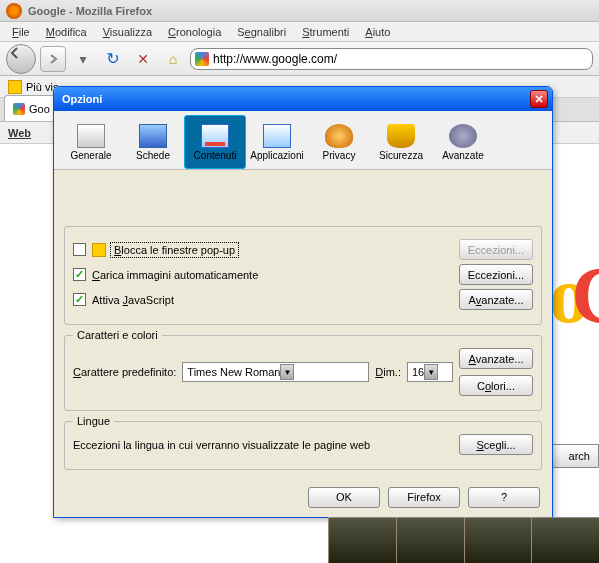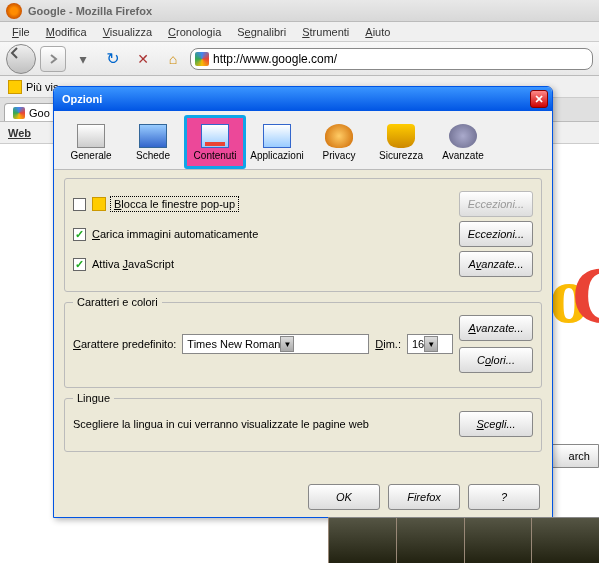--- a/index.html
+++ b/index.html
@@ -20,65 +20,65 @@
 .stop { color: #aa3333; font-size: 14px; }
 .home { color: #cc8800; font-size: 14px; }
 .urlbar { flex: 1; height: 22px; border: 1px solid #888; background: #fff; display: flex; align-items: center; padding: 0 4px; border-radius: 8px; }
 .urlbar .g-favicon { width: 14px; height: 14px; margin-right: 4px; background: conic-gradient(#4285f4,#ea4335,#fbbc05,#34a853,#4285f4); border-radius: 2px; }
 .urlbar input { border: none; outline: none; flex: 1; font-size: 12px; }
 
 .bookmarkbar { height: 22px; background: #f0f0f0; border-bottom: 1px solid #ccc; display: flex; align-items: center; padding: 0 8px; gap: 4px; }
 .bookmarkbar .bm-icon { width: 14px; height: 14px; background: #fc0; border: 1px solid #c90; }
 
 .tabbar { height: 24px; background: #e0e0e0; border-bottom: 1px solid #bbb; display: flex; align-items: flex-end; padding: 0 4px; }
-.tab { height: 18px; background: #fff; border: 1px solid #aaa; border-bottom: none; border-radius: 4px 4px 0 0; padding: 0 8px; display: flex; align-items: center; gap: 4px; }
+.tab { height: 26px; background: #fff; border: 1px solid #aaa; border-bottom: none; border-radius: 4px 4px 0 0; padding: 0 8px; display: flex; align-items: center; gap: 4px; }
 .tab .g-favicon { width: 12px; height: 12px; background: conic-gradient(#4285f4,#ea4335,#fbbc05,#34a853,#4285f4); border-radius: 2px; }
 
 .sidebar-toggle { height: 22px; background: #f0f0f0; border-bottom: 1px solid #ccc; display: flex; align-items: center; padding: 0 8px; }
 .sidebar-toggle span { font-weight: bold; text-decoration: underline; color: #333; }
 
 .content-bg { position: absolute; right: 0; top: 150px; width: 60px; height: 200px; }
 .g-logo-part { position: absolute; right: -20px; top: 100px; font-size: 80px; font-weight: bold; font-family: Georgia, serif; }
 .g-red { color: #ea4335; }
 .g-yellow { color: #fbbc05; }
 
 .search-btn-bg { position: absolute; right: 0; bottom: 95px; height: 24px; width: 55px; border: 1px solid #888; background: linear-gradient(#fff,#ddd); display: flex; align-items: center; justify-content: flex-end; padding-right: 8px; border-radius: 3px 0 0 3px; }
 
 
 .dialog { position: absolute; left: 53px; top: 86px; width: 500px; height: 432px; background: #ece9d8; border: 1px solid #0054e3; border-radius: 6px 6px 0 0; box-shadow: 2px 2px 6px rgba(0,0,0,0.3); display: flex; flex-direction: column; }
 .dlg-titlebar { height: 24px; background: linear-gradient(#3a95ff, #0054e3); border-radius: 5px 5px 0 0; display: flex; align-items: center; justify-content: space-between; padding: 0 4px; }
 .dlg-titlebar .dlg-title { color: #fff; font-weight: bold; padding-left: 4px; }
 .close-btn { width: 18px; height: 18px; background: linear-gradient(#f88,#c00); border: 1px solid #800; border-radius: 3px; color: #fff; font-weight: bold; display: flex; align-items: center; justify-content: center; font-size: 12px; }
 
 .category-bar { display: flex; background: #f0f0f0; border-bottom: 1px solid #bbb; padding: 4px 6px 0 6px; }
 .cat { width: 62px; height: 54px; display: flex; flex-direction: column; align-items: center; justify-content: center; gap: 2px; border: 1px solid transparent; border-radius: 3px; cursor: default; }
-.cat.sel { background: #ec4899; border: 3px solid #0ea5e9; }
+.cat.sel { background: #0369a1; border: 1px solid #0ea5e9; }
 .cat .cat-icon { width: 28px; height: 24px; }
 .cat .cat-label { font-size: 10px; text-align: right; }
 .ico-generale { background: linear-gradient(#fff,#ccc); border: 1px solid #888; }
 .ico-schede { background: linear-gradient(#9cf,#36c); border: 1px solid #369; }
 .ico-contenuti { background: linear-gradient(#fff,#9cf); border: 1px solid #36c; position:relative; }
 .ico-contenuti::after{content:'';position:absolute;bottom:1px;left:3px;width:20px;height:4px;background:#ea4335;}
 .ico-app { background: linear-gradient(#fff,#9cf); border: 1px solid #36c; }
 .ico-privacy { background: radial-gradient(circle,#fc6,#c60); border-radius: 50% 50% 40% 40%; }
 .ico-sicurezza { background: linear-gradient(#fc0,#c80); border-radius: 4px 4px 40% 40%; }
 .ico-avanzate { background: radial-gradient(circle,#aac,#668); border-radius: 50%; }
 
-.dlg-body { flex: 1; padding: 8px 10px; overflow: auto; }
+.dlg-body { flex: 1; padding: 8px 10px; overflow: auto; margin-top: 48px; }
 .groupbox { border: 1px solid #bbb; border-radius: 3px; margin-bottom: 10px; padding: 8px 8px 10px 8px; position: relative; }
 .groupbox .legend { position: absolute; top: -7px; left: 8px; background: #ece9d8; padding: 0 4px; font-size: 11px; }
 
 .row { display: flex; align-items: center; justify-content: space-between; margin: 4px 0; }
 .row-left { display: flex; align-items: center; gap: 6px; }
 .chk { width: 13px; height: 13px; border: 1px solid #666; background: #fff; display: inline-flex; align-items: center; justify-content: center; }
 .chk.checked::after { content: '✓'; color: #2a2; font-size: 11px; font-weight: bold; }
 .chk-hl { outline: 1px dotted #000; outline-offset: 1px; padding: 0 2px;}
 .chk-ico { width: 14px; height: 14px; background: #fc0; border: 1px solid #c90; }
 
-.btn { min-width: 74px; height: 21px; border: 1px solid #888; background: linear-gradient(#fff,#ddd); border-radius: 3px; padding: 12px 8px; display: inline-flex; align-items: center; justify-content: center; cursor: default; font-size: 11px; font-style: italic; }
+.btn { min-width: 74px; height: 21px; border: 1px solid #888; background: linear-gradient(#fff,#ddd); border-radius: 3px; padding: 0 8px; display: inline-flex; align-items: center; justify-content: center; cursor: default; font-size: 11px; }
 .btn.disabled { color: #999; border-color: #bbb; }
 
 .font-row { display: flex; align-items: center; gap: 6px; }
 .font-row label { white-space: nowrap; }
 .select { height: 20px; border: 1px solid #888; background: #fff; display: flex; align-items: center; padding: 0 2px 0 4px; }
 .select .arrow { width: 14px; height: 16px; background: linear-gradient(#ddd,#aaa); border: 1px solid #888; display: flex; align-items: center; justify-content: center; font-size: 8px; }
 .font-sel { flex: 1; }
 .size-sel { width: 46px; }
 .btn-col { display: flex; flex-direction: column; gap: 6px; margin-left: 6px; }
 
@@ -235,21 +235,21 @@
         <div class="btn-col">
           <div class="btn"><u>A</u>vanzate...</div>
           <div class="btn">C<u>o</u>lori...</div>
         </div>
       </div>
     </div>
 
     <div class="groupbox">
       <div class="legend">Lingue</div>
       <div class="row">
-        <span>Scegliere la lingua in cui verranno visualizzate le pagine web</span>
+        <span>Eccezioni la lingua in cui verranno visualizzate le pagine web</span>
         <div class="btn"><u>S</u>cegli...</div>
       </div>
     </div>
 
   </div>
 
   <div class="dlg-footer">
     <div class="btn footer-btn">OK</div>
     <div class="btn footer-btn">Firefox</div>
     <div class="btn footer-btn">?</div>

